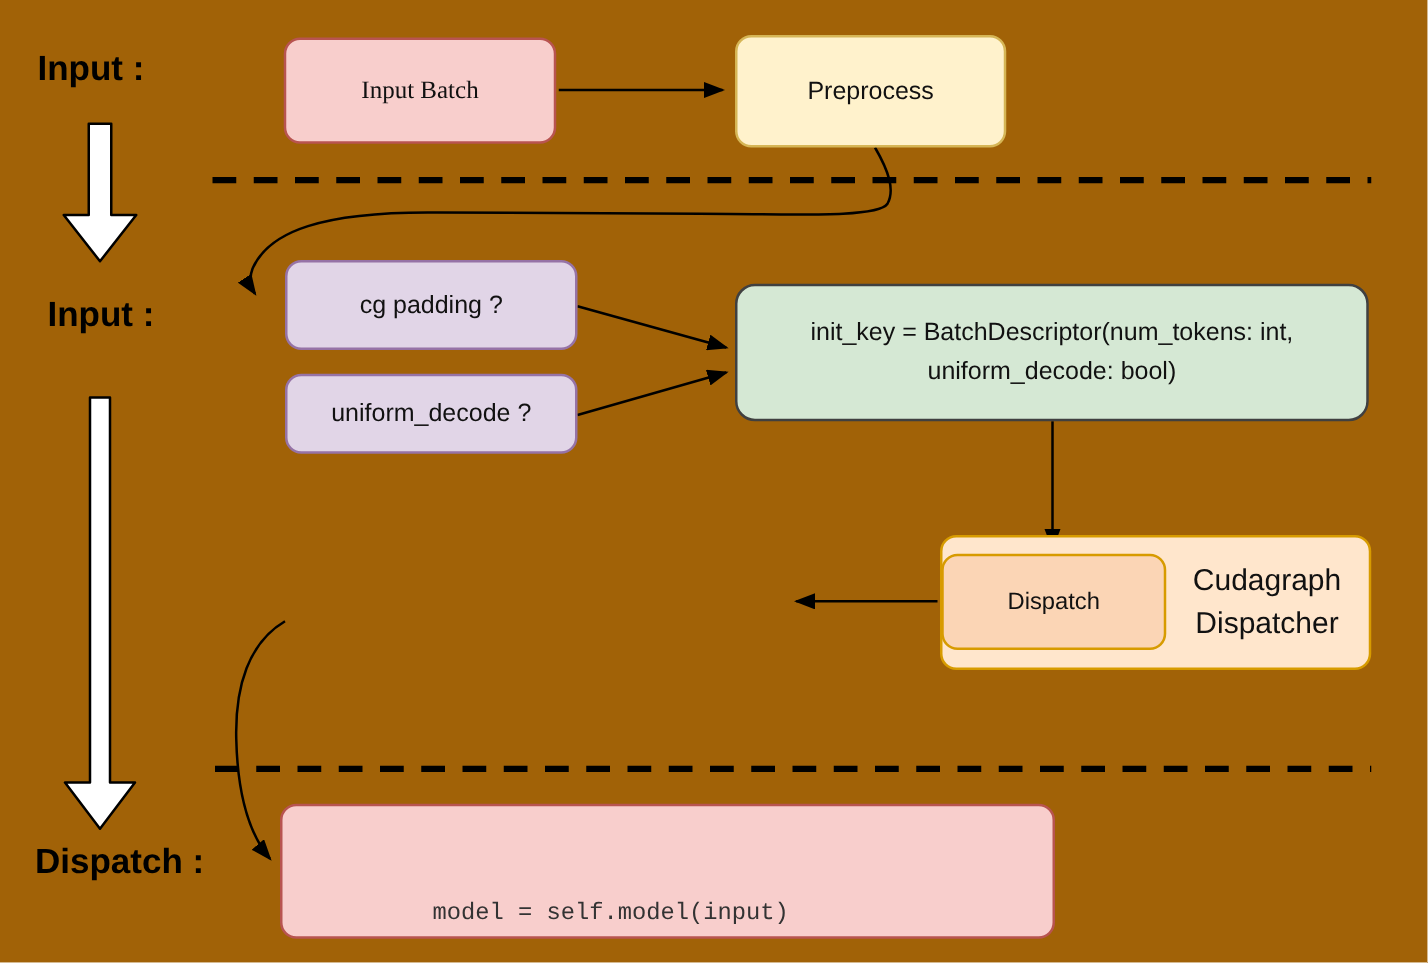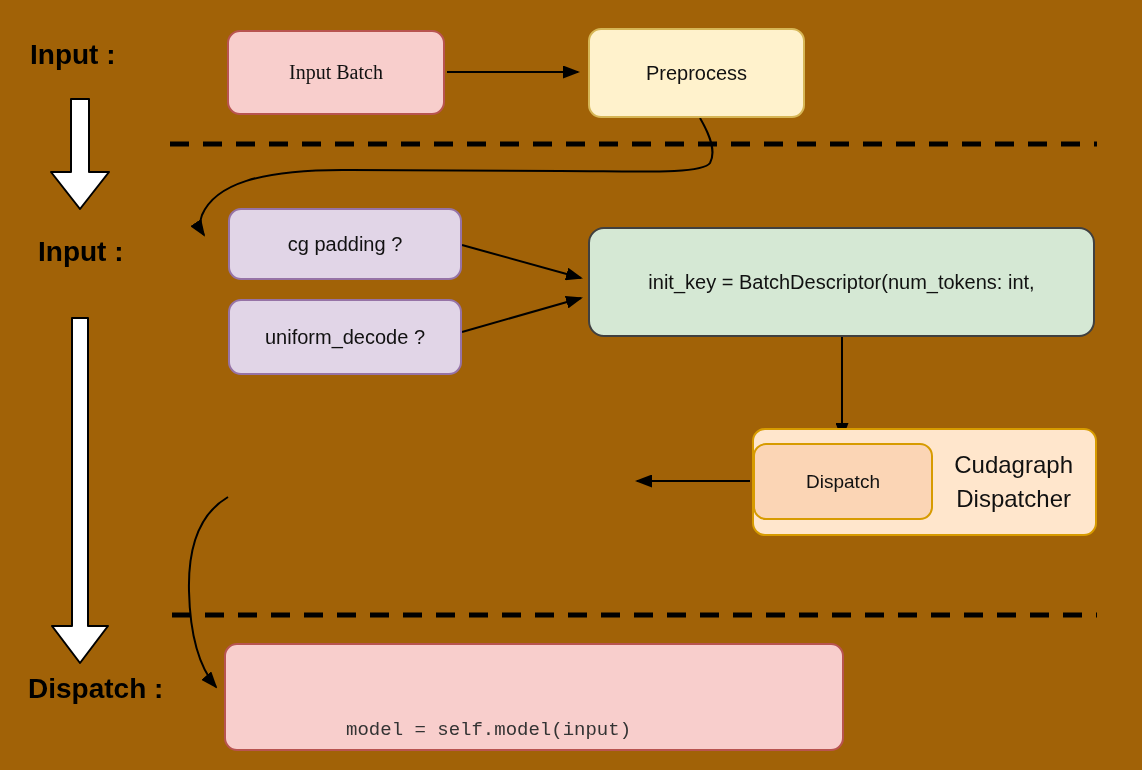--- a/index.html
+++ b/index.html
@@ -13,21 +13,21 @@
   }
   .node{
     position:absolute;display:flex;align-items:center;justify-content:center;
     text-align:center;box-sizing:border-box;border-radius:13px;
     font-size:20px;color:#111;
   }
   .node .lines{line-height:1.55;}
   #node-input-batch{left:227px;top:30px;width:218px;height:85px;background:#F8CECC;border:2px solid #B85450;font-family:Liberation Serif, serif;}
   #node-preprocess{left:588px;top:28px;width:217px;height:90px;background:#FFF2CC;border:2px solid #D6B656;}
   #node-cg-padding{left:228px;top:208px;width:234px;height:72px;background:#E1D5E7;border:2px solid #9673A6;}
-  #node-uniform-decode{left:228px;top:299px;width:234px;height:76px;background:#E1D5E7;border:2px solid #9673A6;}
+  #node-uniform-decode{left:228px;top:299px;width:234px;height:64px;background:#E1D5E7;border:2px solid #9673A6;}
   #node-init-key{left:588px;top:227px;width:507px;height:110px;background:#D5E8D4;border:2px solid #404040;border-radius:16px;}
   #node-cudagraph-dispatcher{left:752px;top:428px;width:345px;height:108px;background:#FFE6CC;border:2.5px solid #D79B00;justify-content:flex-end;font-size:24px;}
   #node-cudagraph-dispatcher .lines{line-height:34px;margin-right:22px;}
   #node-dispatch{left:753px;top:443px;width:180px;height:77px;background:#FBD5B5;border:2px solid #D79B00;font-size:19px;}
   #node-runtime-mode{left:228px;top:445px;width:400px;height:108px;background:#DAE8FC;border:2px solid #6C8EBF;font-size:19px;}
   #node-execute-code{
     left:224px;top:643px;width:620px;height:108px;background:#F8CECC;border:2.5px solid #B85450;
     font-family:"Liberation Mono","DejaVu Sans Mono",monospace;font-size:19px;
     justify-content:flex-start;text-align:left;color:#333;
   }
@@ -83,20 +83,21 @@
     <span class="lines">cg padding ?</span>
   </div>
 
   <div class="node" id="node-uniform-decode">
     <span class="lines">uniform_decode ?</span>
   </div>
 
   <div class="node" id="node-init-key">
     <span class="lines">
       <span>init_key = BatchDescriptor(num_tokens: int,</span><br>
+      <span>uniform_decode: bool)</span>
     </span>
   </div>
 
   <div class="node" id="node-cudagraph-dispatcher">
     <span class="lines">
       <span>Cudagraph</span><br>
       <span>Dispatcher</span>
     </span>
   </div>
 

